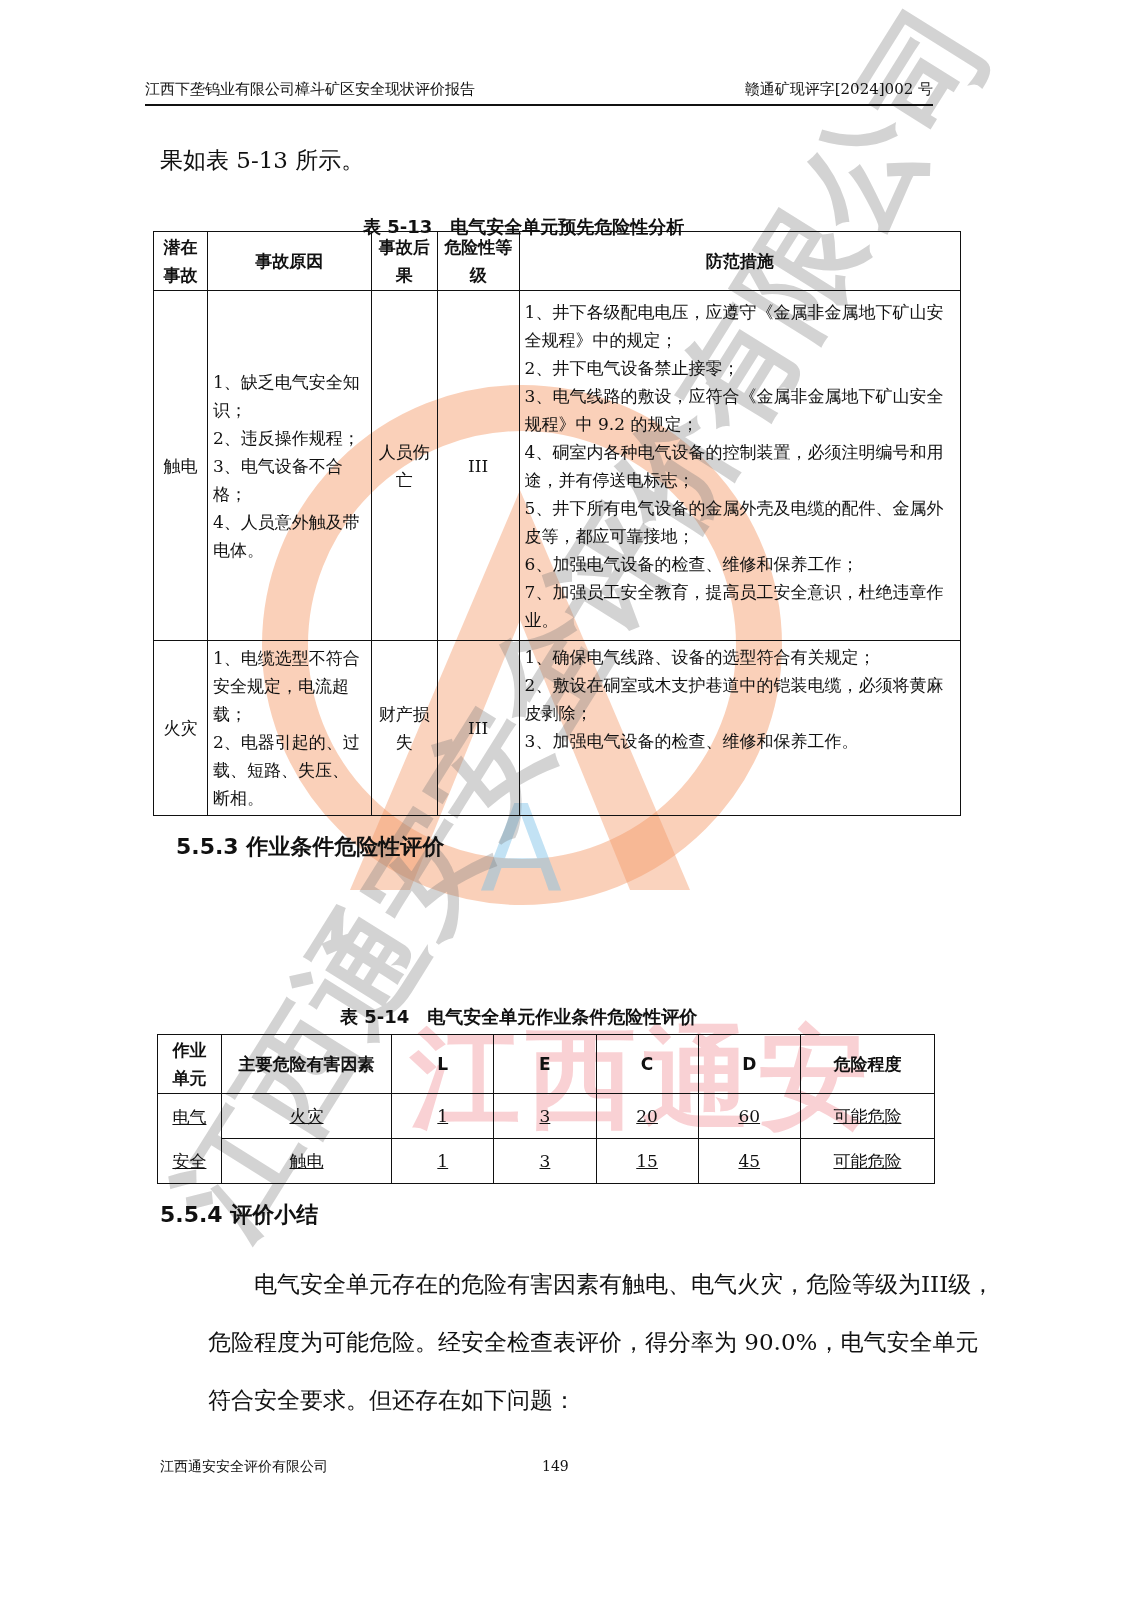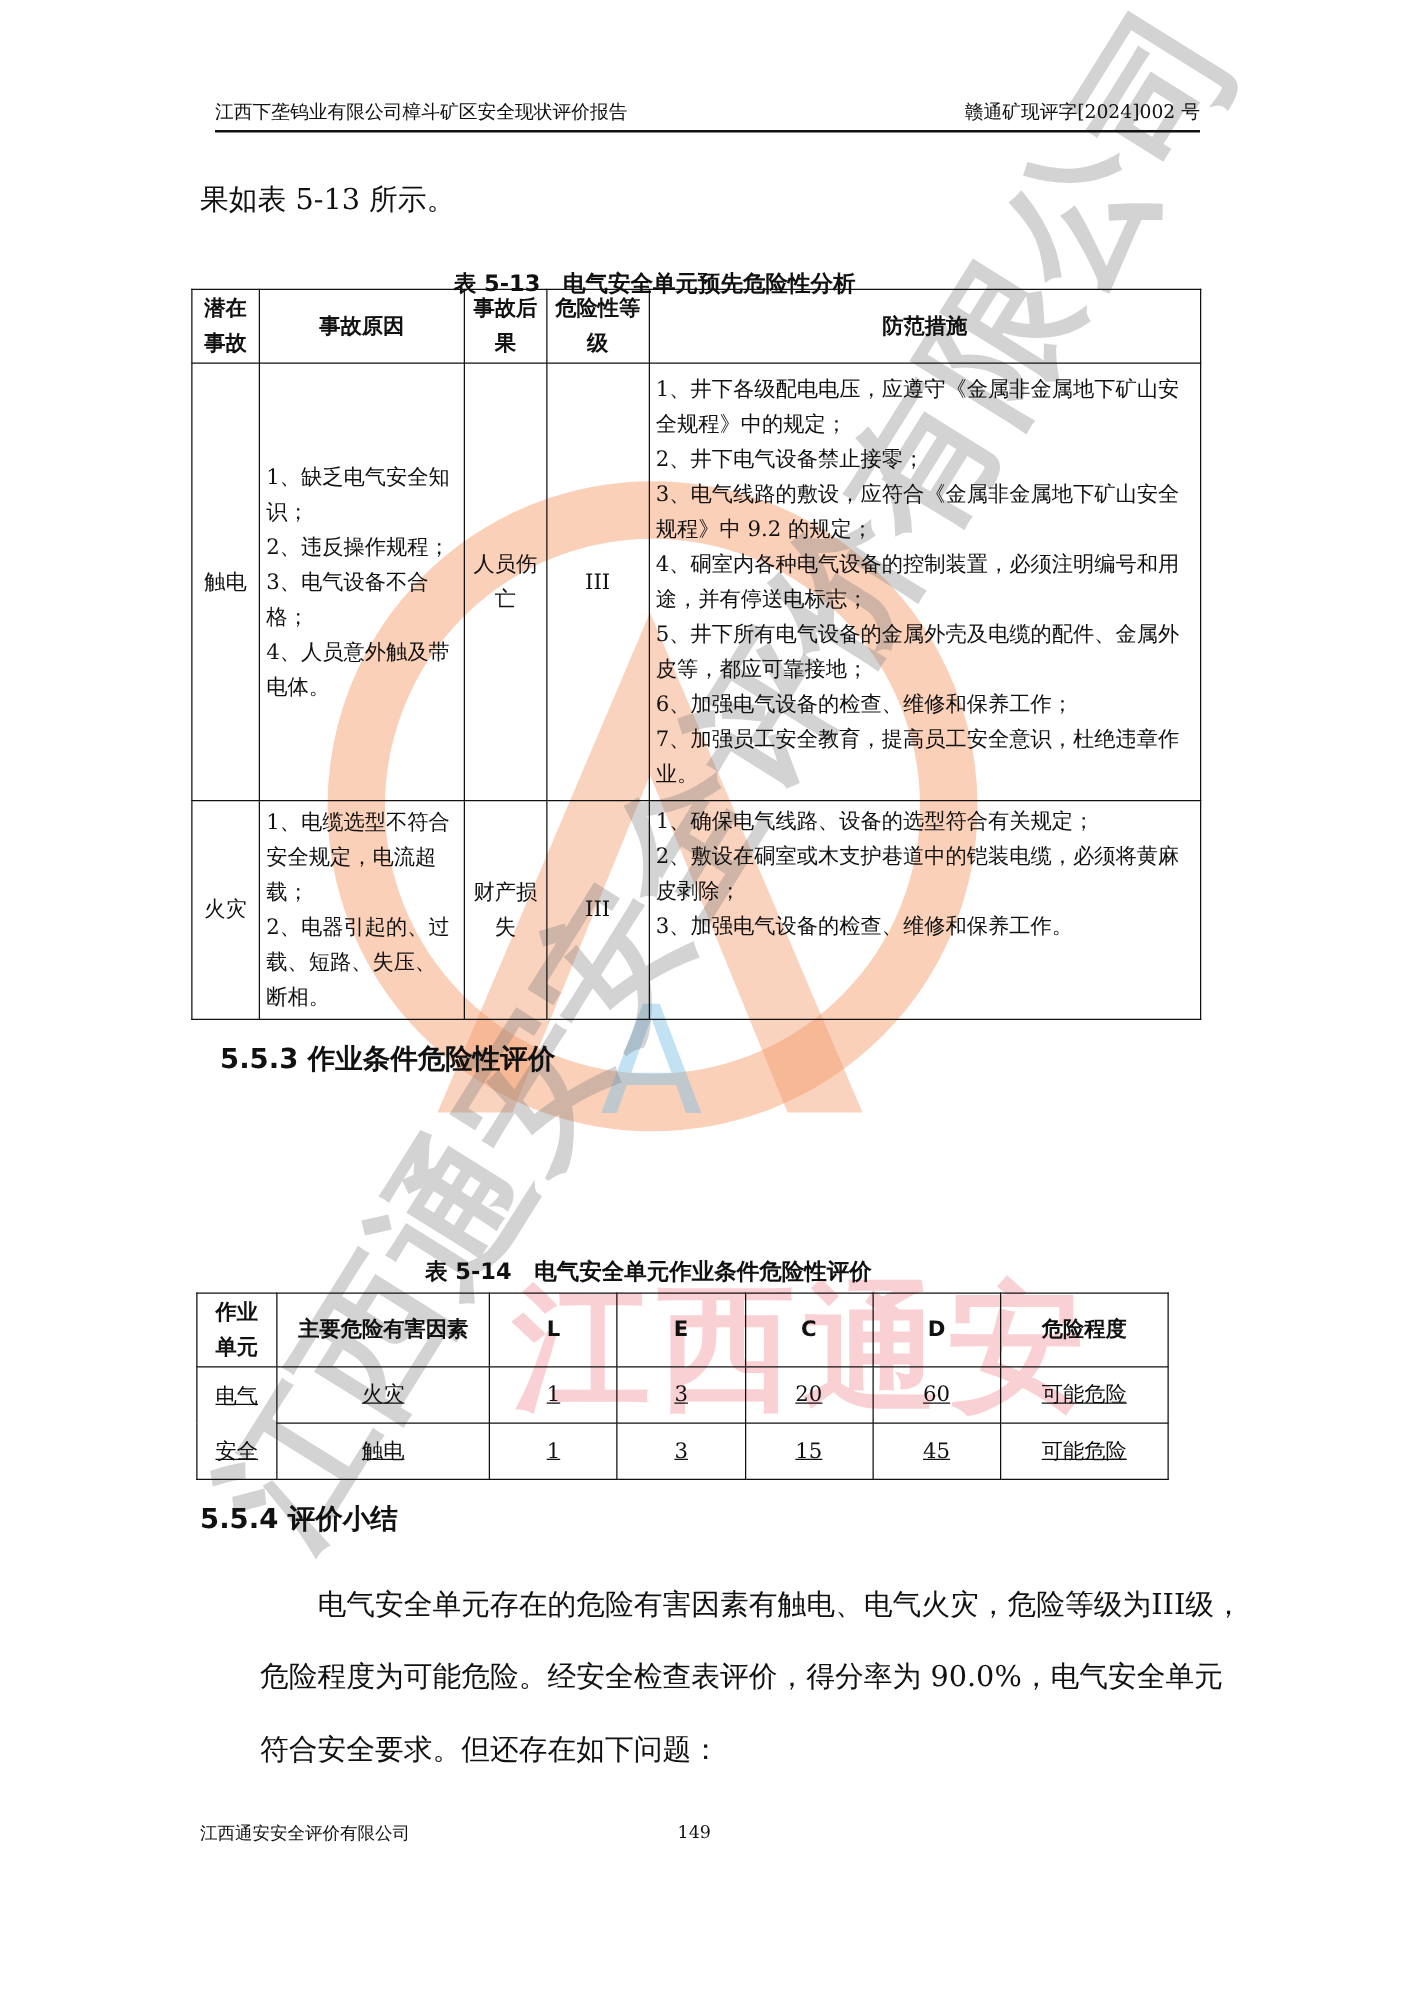--- a/index.html
+++ b/index.html
@@ -11,21 +11,21 @@
   .wm { position: absolute; pointer-events: none; }
   .wm-ring { left: 262px; top: 385px; width: 520px; height: 520px; border-radius: 50%;
              border: 46px solid rgba(244,150,100,0.45); box-sizing: border-box; }
   .wm-a { left: 330px; top: 470px; width: 380px; height: 450px; }
   .wm-cn { left: 410px; top: 1005px; font-size: 110px; font-weight: bold;
            color: rgba(235,90,100,0.28); letter-spacing: 6px; font-family: "DejaVu Sans", sans-serif; }
   .wm-diag { left: 140px; top: 640px; font-size: 118px; font-weight: bold;
              color: rgba(120,120,120,0.33); transform: rotate(-58deg); transform-origin: left top;
              white-space: nowrap; font-family: "DejaVu Sans", sans-serif; top: 1180px; }
 
-  .header { position: absolute; left: 172px; top: 78px; width: 788px; height: 26px;
+  .header { position: absolute; left: 145px; top: 78px; width: 788px; height: 26px;
             border-bottom: 2px solid #111; font-size: 15px; }
   .header .left { position: absolute; left: 0; top: 2px; }
   .header .right { position: absolute; right: 0; top: 2px; }
 
   .text { position: absolute; font-size: 23px; line-height: 30px; }
   .caption { position: absolute; font-size: 18px; font-weight: bold; font-family: "DejaVu Sans", sans-serif; }
   .heading { position: absolute; font-size: 22px; font-weight: bold; font-family: "DejaVu Sans", sans-serif; }
 
   table { border-collapse: collapse; position: absolute; }
   td, th { border: 1.5px solid #111; font-size: 17px; line-height: 28px; padding: 0 6px;

